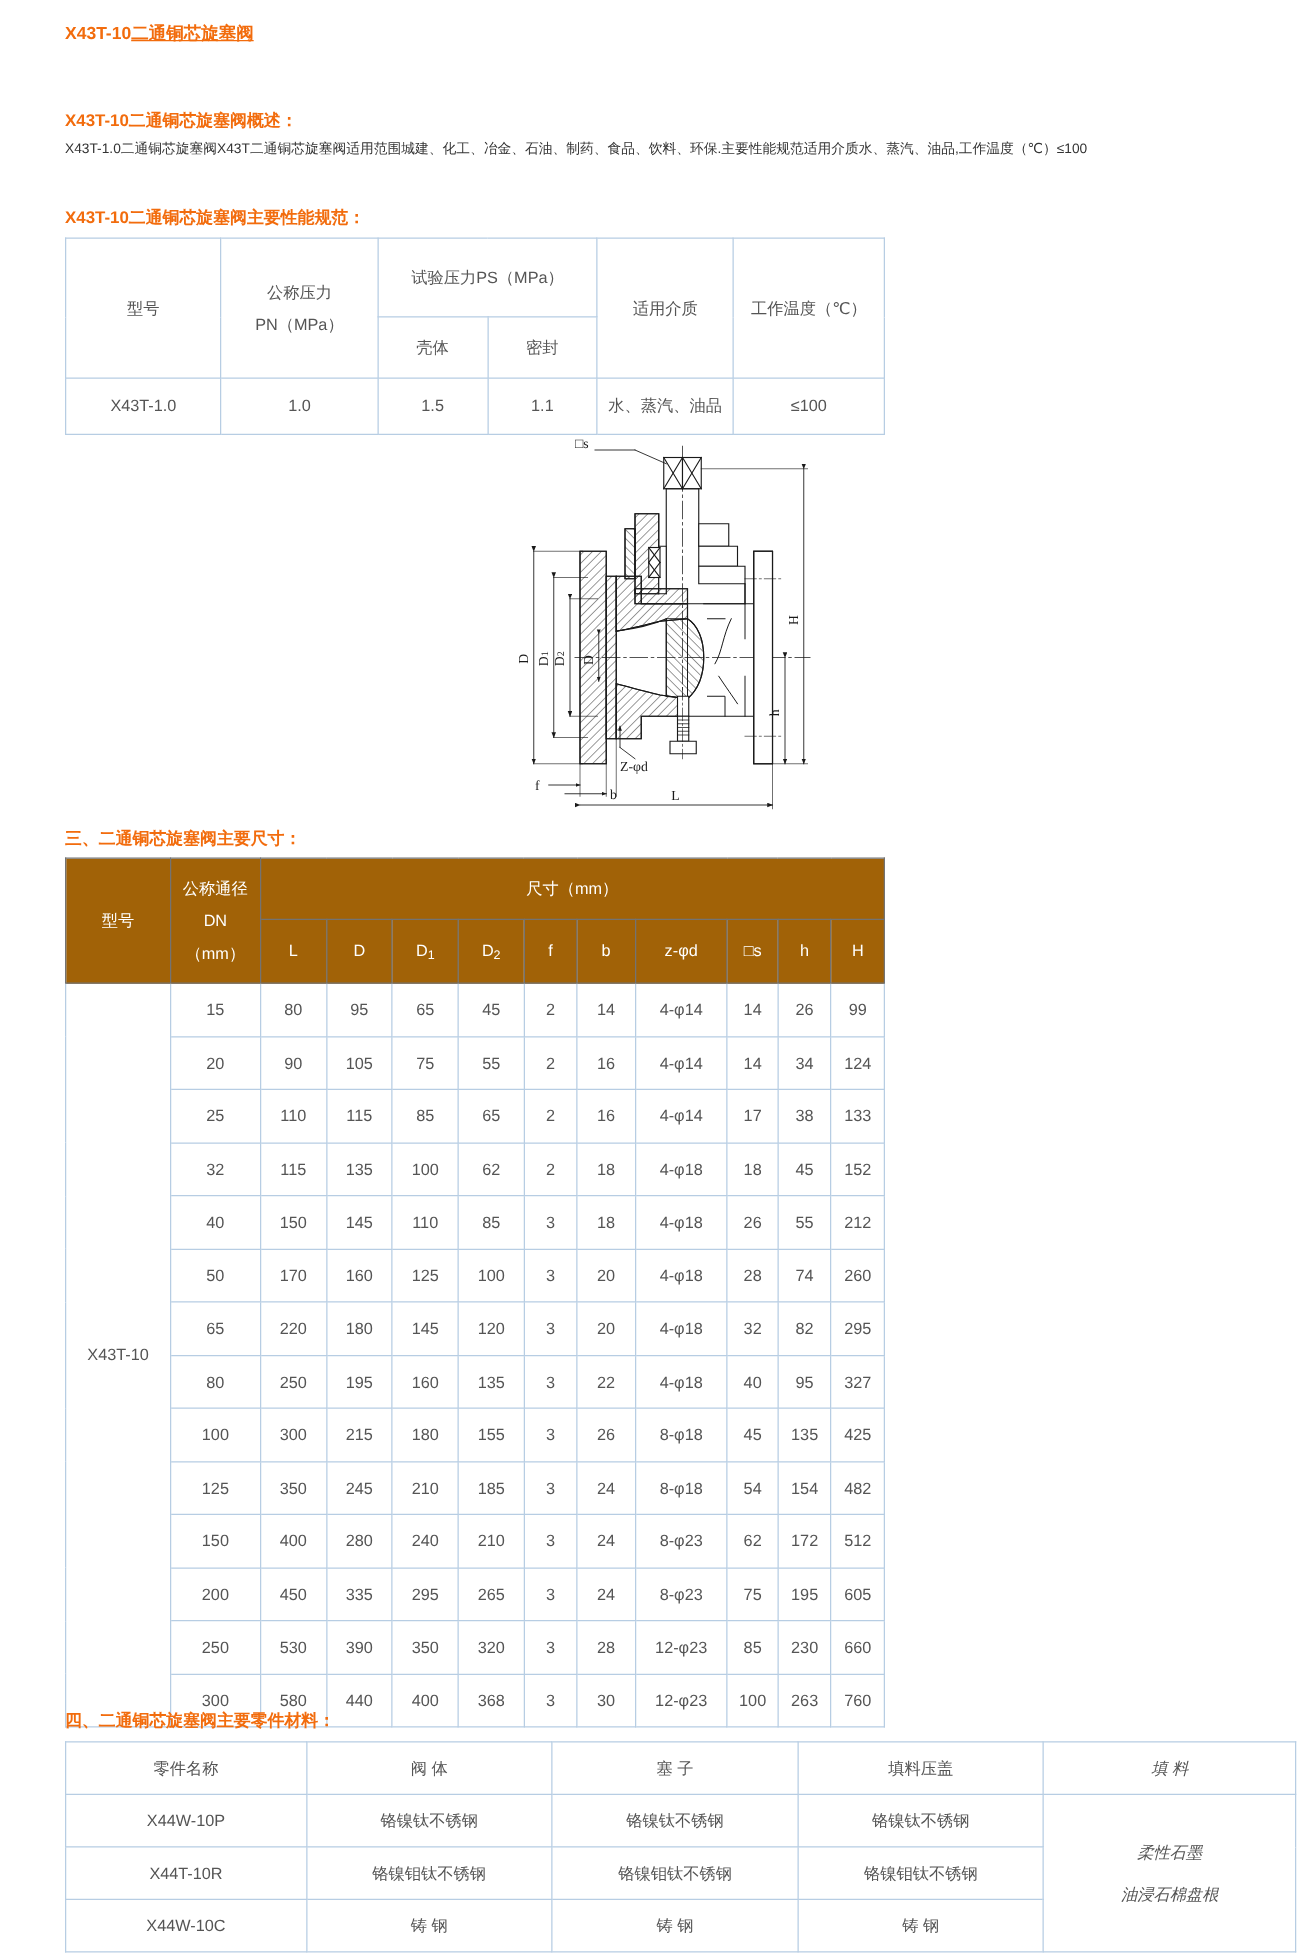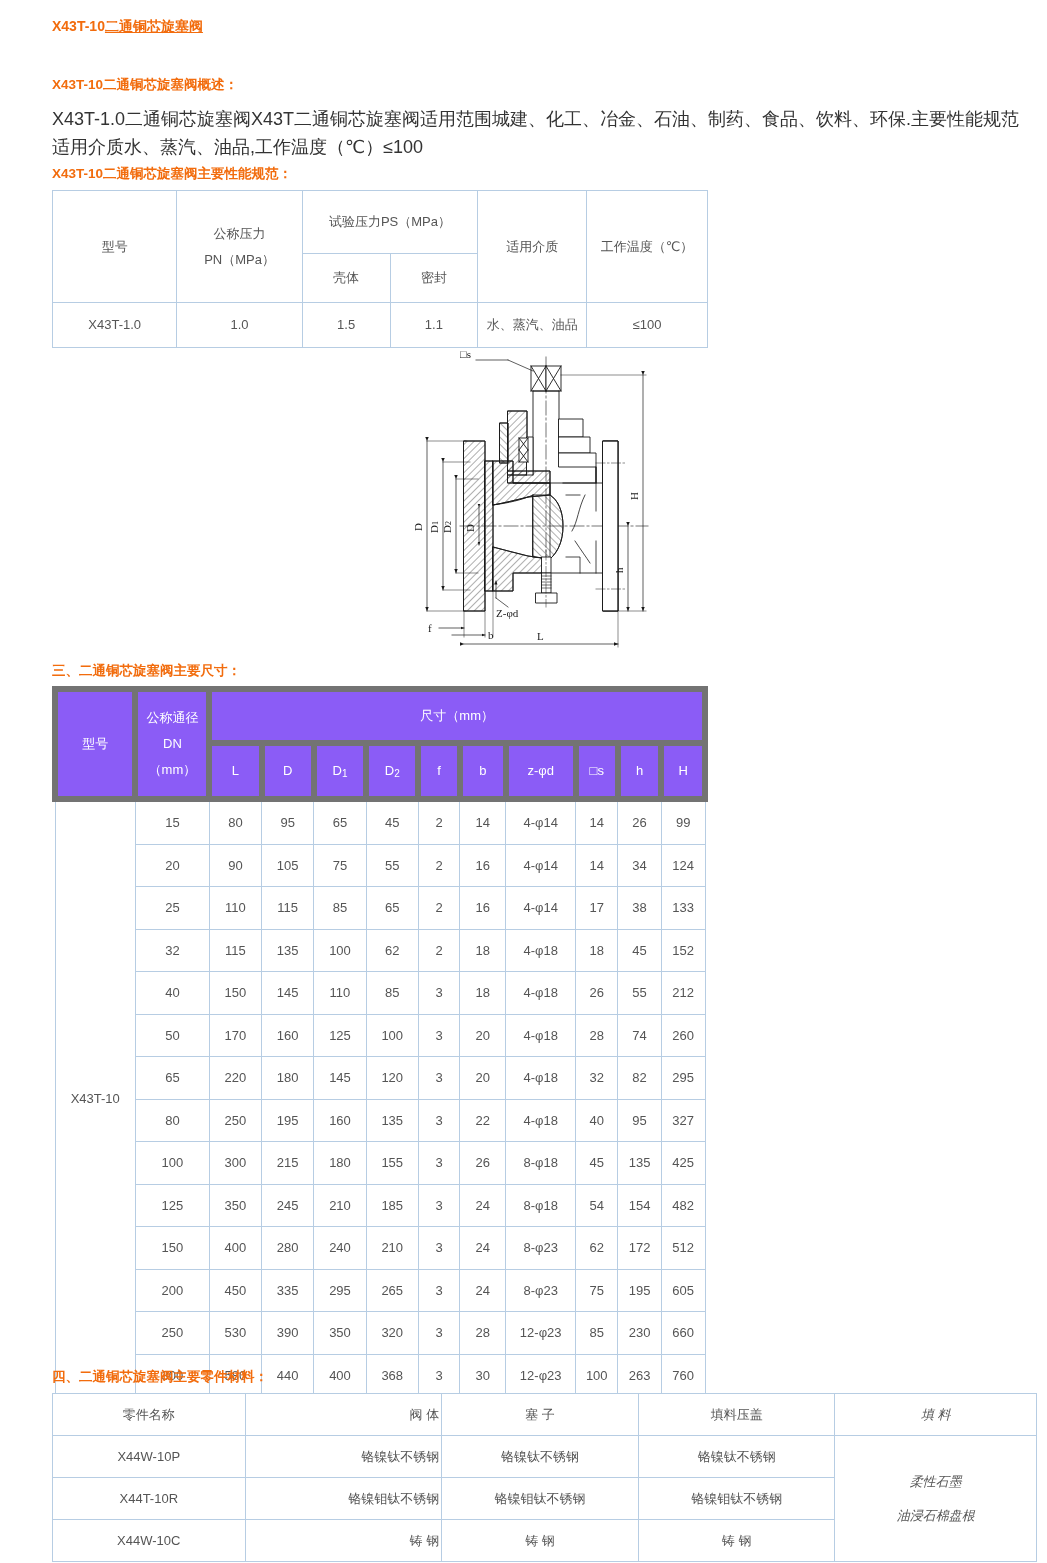--- a/index.html
+++ b/index.html
@@ -38,31 +38,31 @@
     text-decoration: underline;
     cursor: pointer;
   }
   .sec-heading {
     position: absolute;
     font-size: 13.5px;
     font-weight: bold;
     color: #F26C0D;
     white-space: nowrap;
   }
-  #h-overview { left: 52px; top: 76px; }
+  #h-overview { left: 52px; top: 88px; }
   #h-spec     { left: 52px; top: 165px; }
   #h-dims     { left: 52px; top: 662px; }
   #h-mats     { left: 52px; top: 1368px; }
 
   .body-para {
     position: absolute;
     left: 52px;
     top: 105px;
     width: 985px;
-    font-size: 18px;
+    font-size: 11px;
     line-height: 28px;
     color: #333333;
     font-family: "Liberation Sans", "DejaVu Sans", sans-serif;
   }
 
   
   table.tbl {
     border-collapse: collapse;
     position: absolute;
     font-size: 13px;
@@ -91,23 +91,23 @@
   #spec-table .two-line { line-height: 26px; }
 
   
   #dim-table {
     left: 52px;
     top: 686px;
     width: 656px;
   }
   #dim-table td { height: 41.5px; }
   #dim-table td.hdr {
-    background: #8b5cf6;
+    background: #a16207;
     color: #ffffff;
-    border: 6px solid #737373;
+    border: 1px solid #737373;
     font-size: 13px;
   }
   #dim-table td.hdr-model  { height: 98px; width: 86px; }
   #dim-table td.hdr-dn     { height: 98px; width: 70px; line-height: 26px; }
   #dim-table td.hdr-span   { height: 48px; }
   #dim-table td.hdr-sub    { height: 50px; }
   #dim-table td.model-cell {
     width: 86px;
     color: #555555;
   }
@@ -126,21 +126,21 @@
 
   
   #mat-table {
     left: 52px;
     top: 1393px;
     width: 985px;
     padding-left: 48px;
   }
   #mat-table td { height: 41px; }
   #mat-table td.c0 { width: 192px; }
-  #mat-table td.c1 { width: 197px; text-align: right; }
+  #mat-table td.c1 { width: 197px; }
   #mat-table td.c2 { width: 197px; }
   #mat-table td.c3 { width: 197px; }
   #mat-table td.c4 { width: 202px; font-style: italic; }
   #mat-table td.packing-cell { line-height: 34px; }
 
   
   #valve-drawing {
     position: absolute;
     left: 400px;
     top: 345px;

